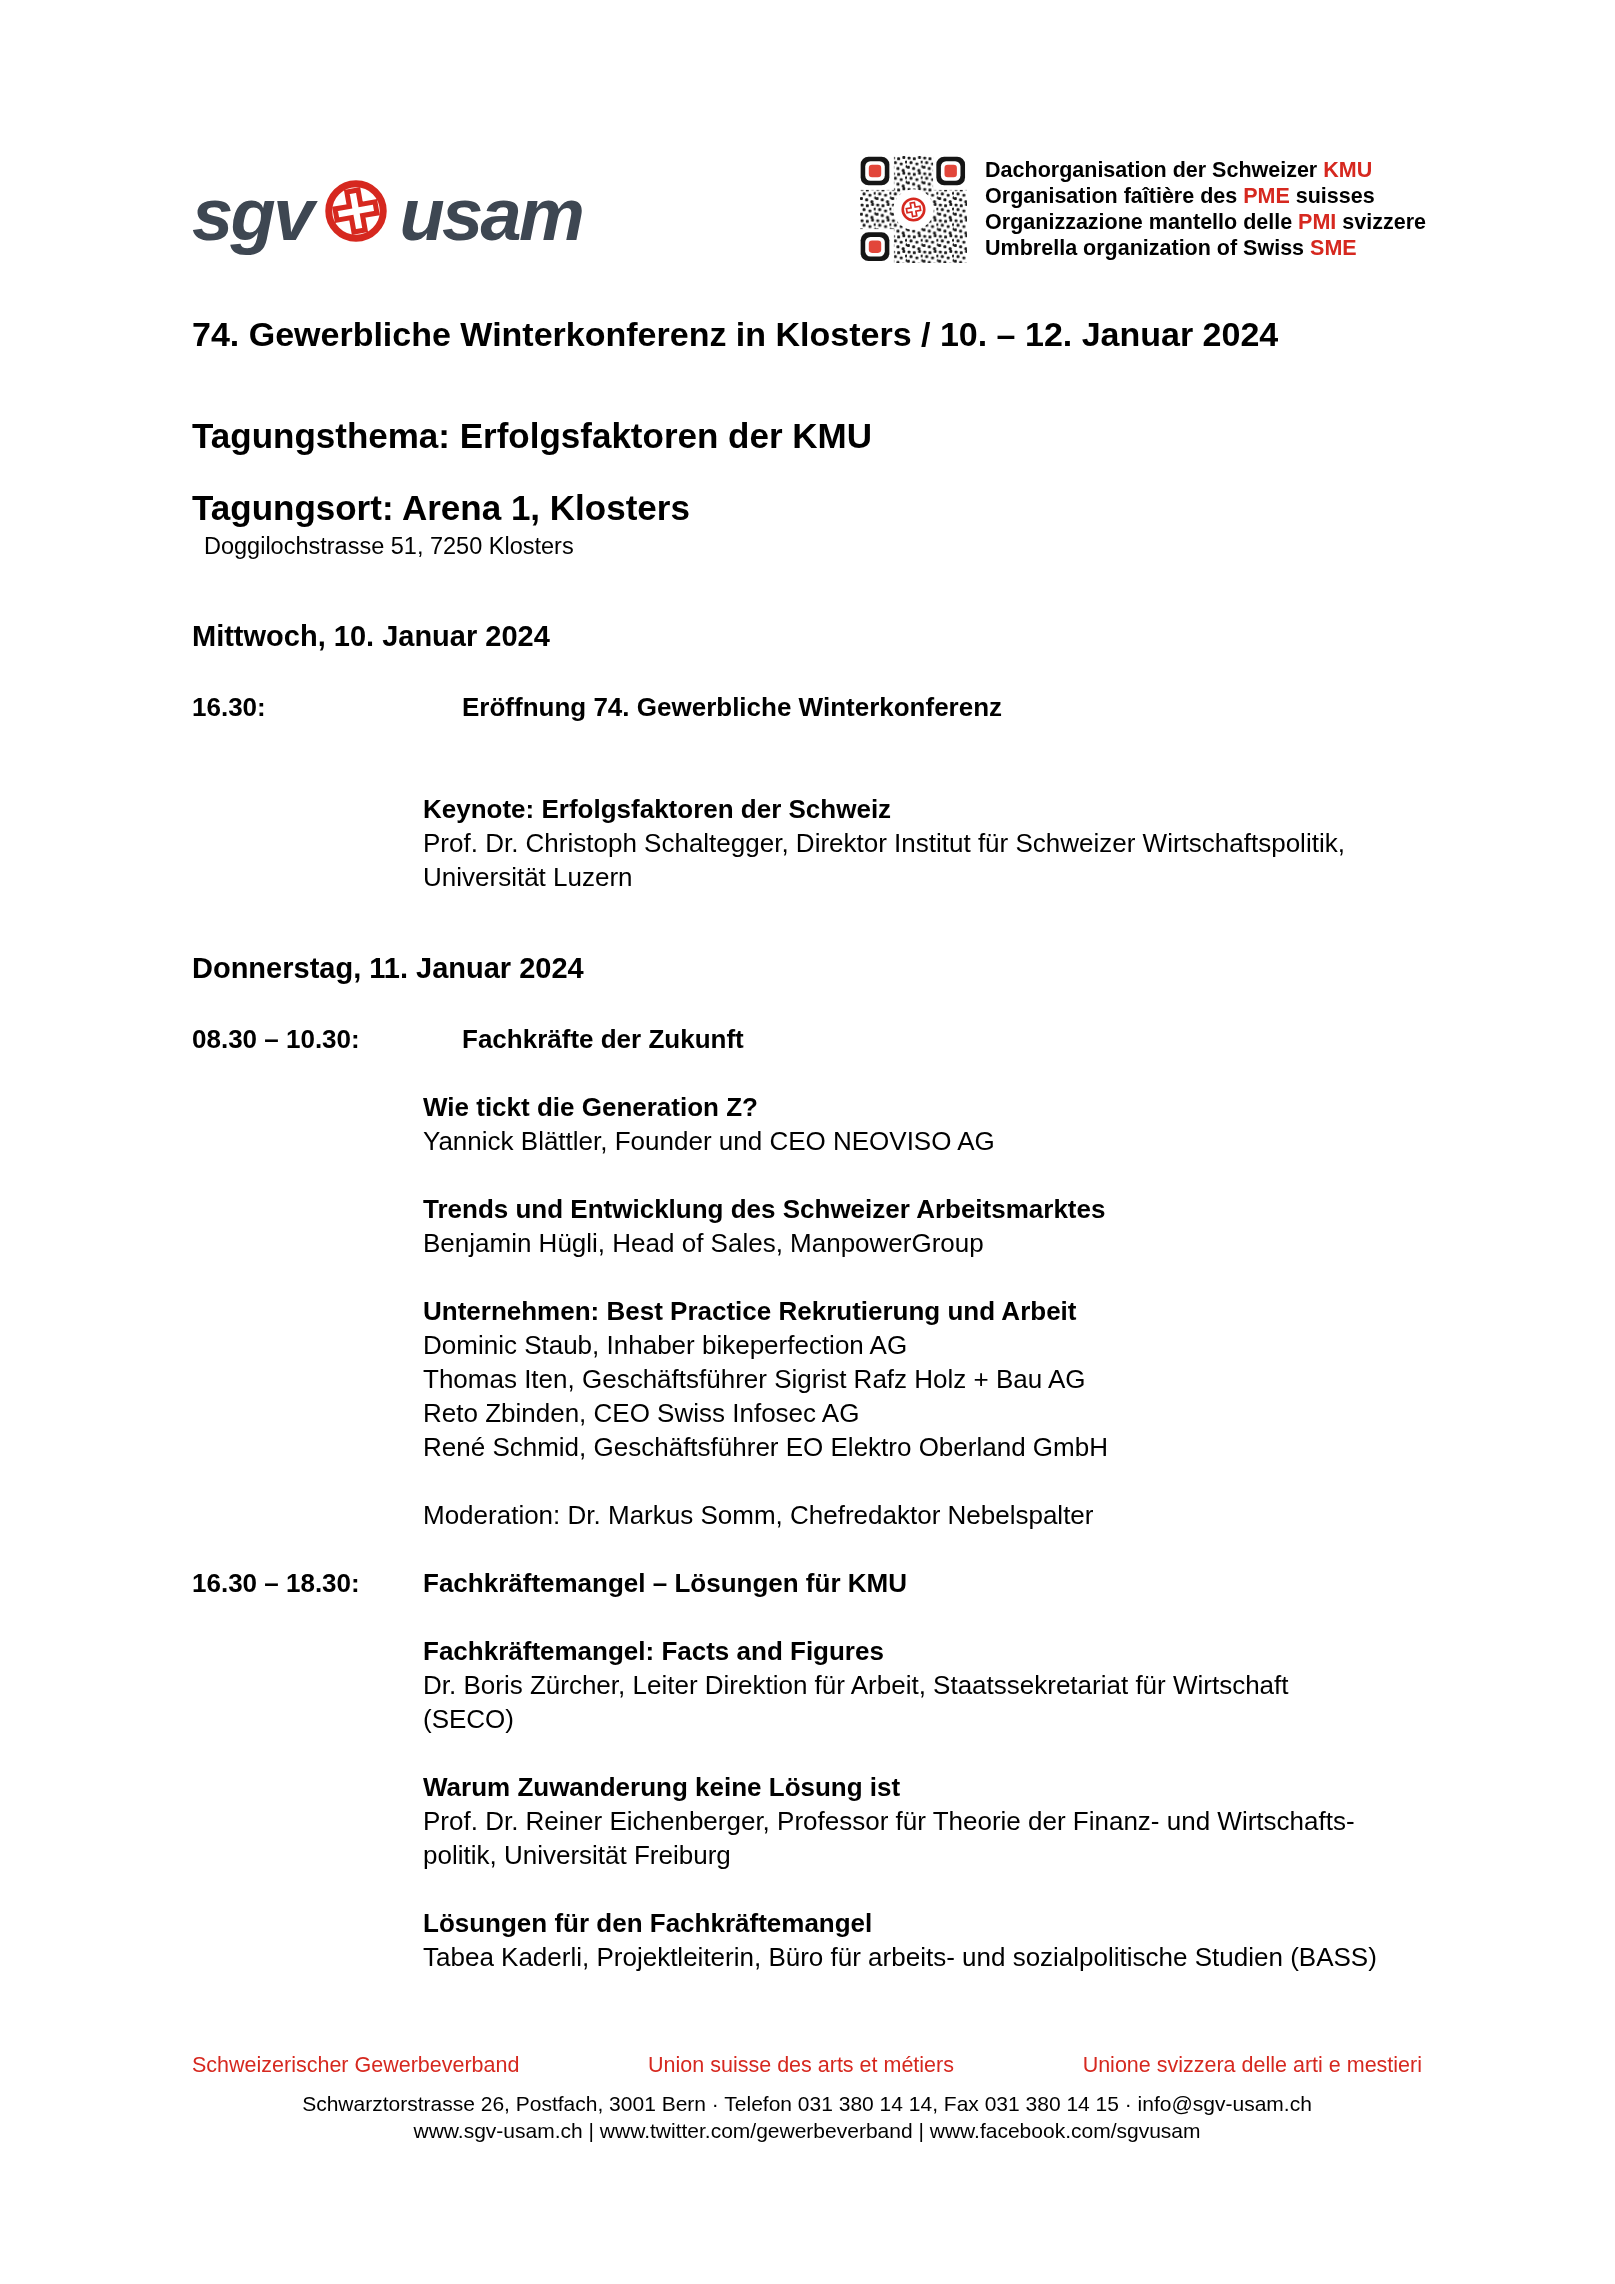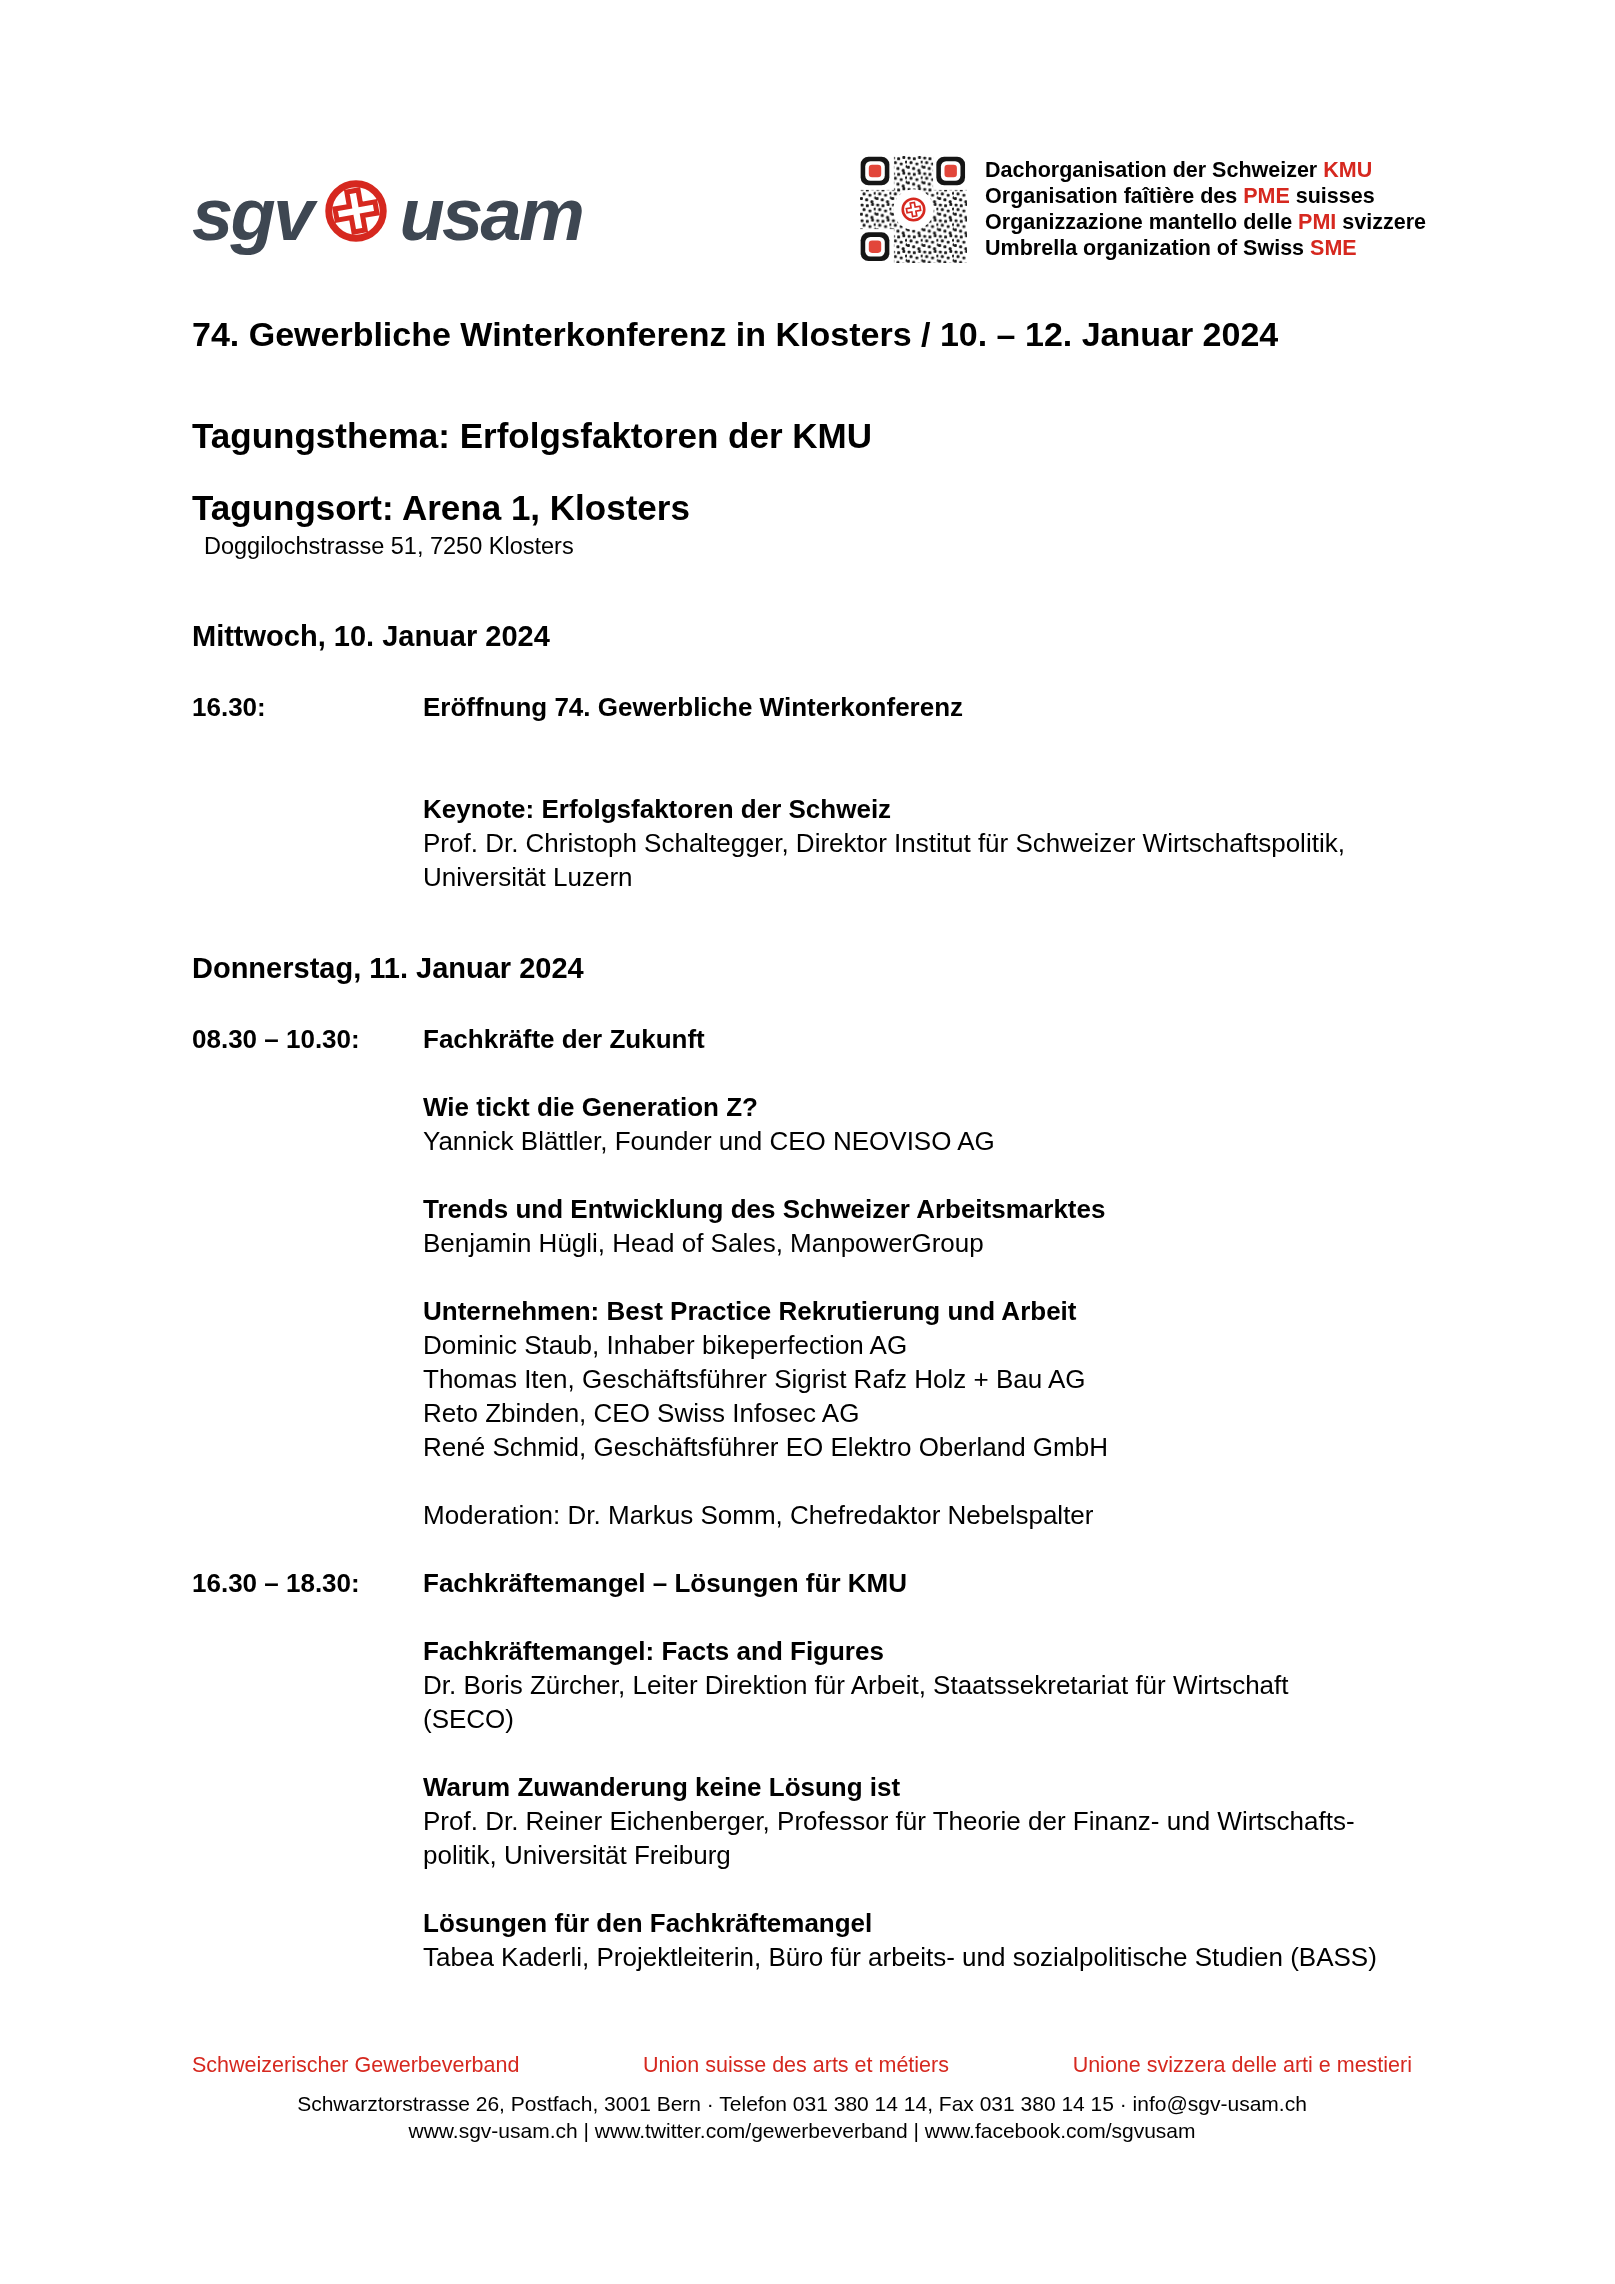--- a/index.html
+++ b/index.html
@@ -31,28 +31,28 @@
   .doc-title { font-weight:bold; font-size:34px; line-height:34px; margin-top:52px; white-space:nowrap; }
   .theme     { font-weight:bold; font-size:35px; line-height:42px; margin-top:64px; white-space:nowrap; }
   .venue     { font-weight:bold; font-size:35px; line-height:42px; margin-top:30px; white-space:nowrap; }
   .venue-addr{ font-size:23.5px; line-height:29px; margin-top:2.6px; white-space:nowrap;margin-left:12px; }
   .day       { font-weight:bold; font-size:29px; line-height:37px; white-space:nowrap; }
   .day.first { margin-top:57px; }
   .day.next  { margin-top:56px; }
 
   
   .row  { display:flex; margin-top:34px; }
-  .row.session-head { margin-top:35px; }
+  .row.session-head { margin-top:35px;gap:39px; }
   .t    { flex:none; width:231px; }
   .b    { flex:1; min-width:0; }
   .line { font-size:26px; line-height:34px; white-space:nowrap; }
   .bold { font-weight:bold; }
 
   
-  .footer { position:absolute; left:192px; right:204px; top:2052px; }
+  .footer { position:absolute; left:192px; right:194px; top:2052px; }
   .footer-orgs { display:flex; justify-content:space-between; color:#d6281f; font-size:21.5px; line-height:26px; }
   .footer-orgs span { white-space:nowrap; }
   .footer-line { text-align:center; font-size:21px; line-height:27px; white-space:nowrap; }
   .footer-line.addr { margin-top:11.7px; }
 </style>
 </head>
 <body>
 
 <div class="page">
   <div class="content">

